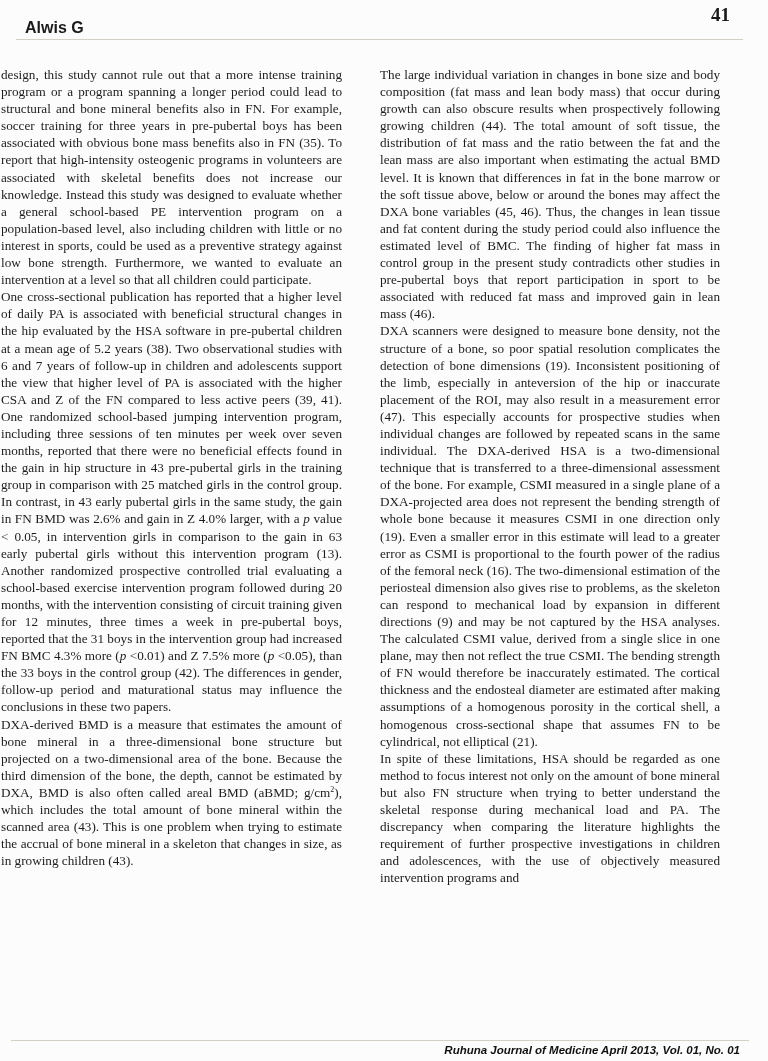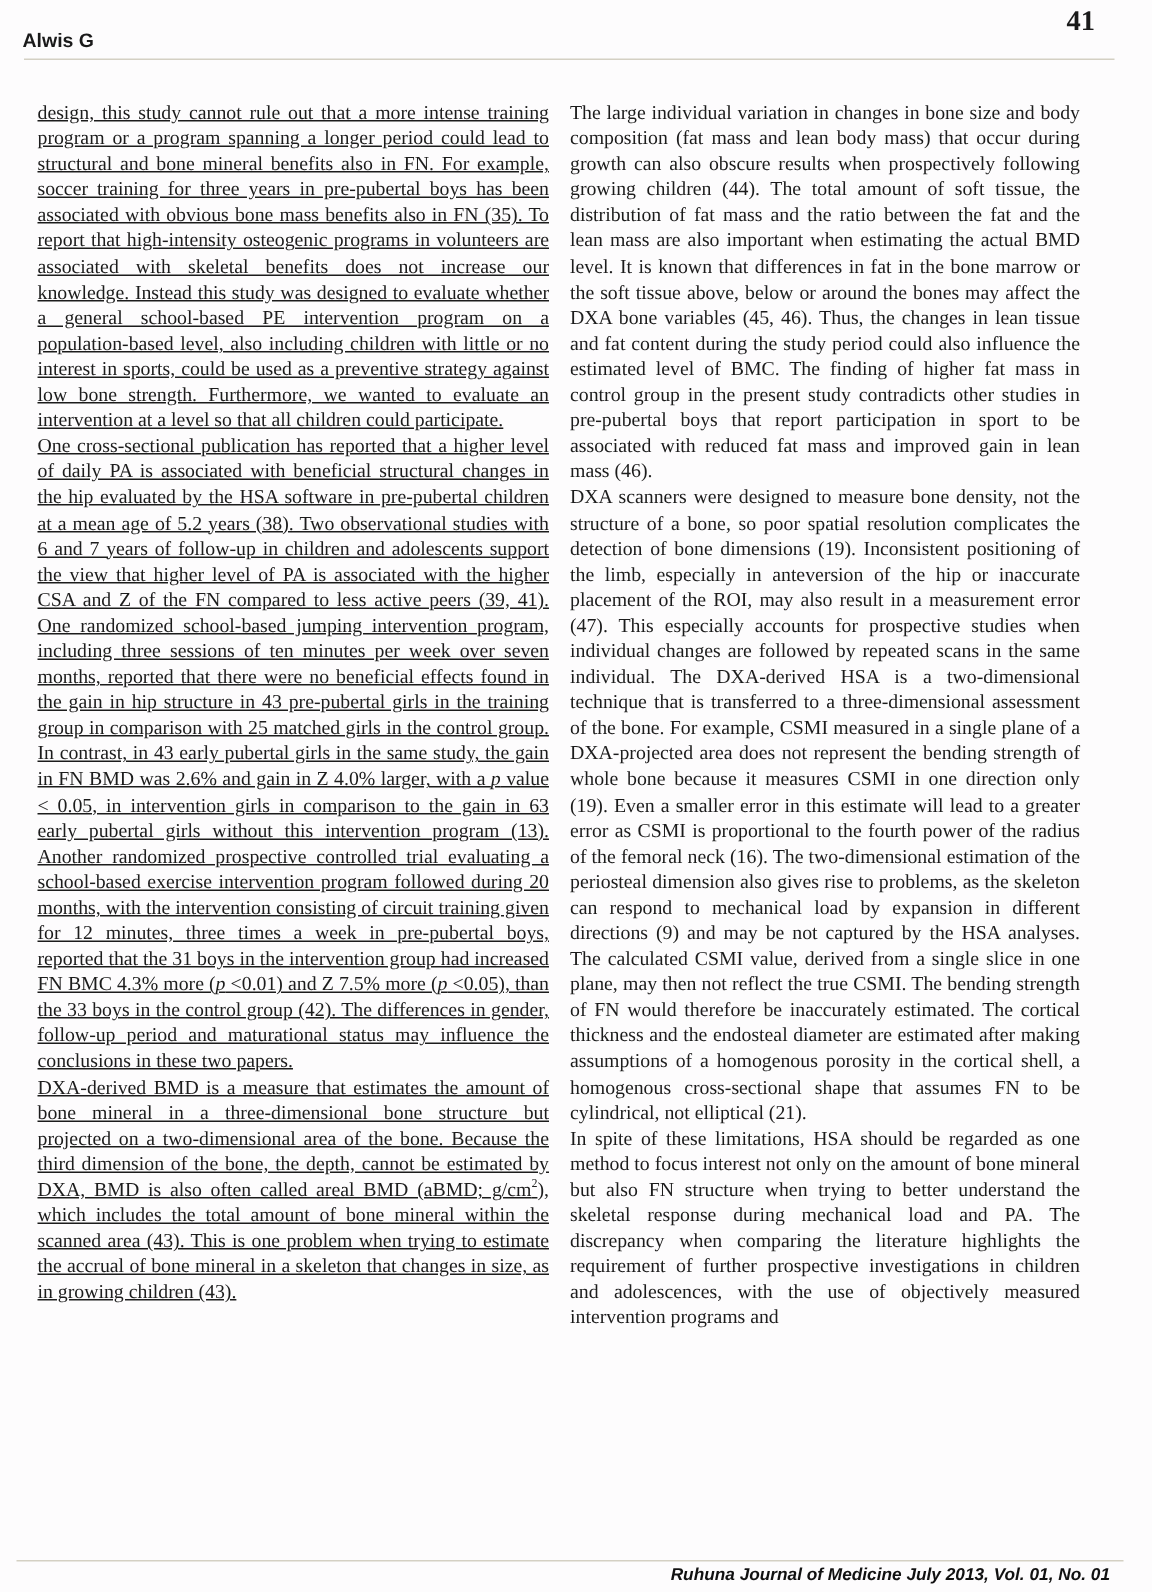--- a/index.html
+++ b/index.html
@@ -18,44 +18,44 @@
       position: absolute;
       top: 4px;
       right: 38px;
       font-family: "Liberation Serif", serif;
       font-weight: bold;
       font-size: 19px;
     }
     .running-head {
       position: absolute;
       top: 19px;
-      left: 15px;
+      left: 25px;
       font-family: "Liberation Sans", sans-serif;
       font-weight: bold;
-      font-size: 13px;
+      font-size: 16px;
     }
     .rule-top {
       position: absolute;
       top: 39px;
       left: 16px;
       width: 727px;
       height: 0;
       border-top: 1.5px solid #d4d0c3;
     }
     .column {
       position: absolute;
       top: 66px;
       width: 341px;
       font-family: "Liberation Serif", serif;
       font-size: 13.2px;
       line-height: 17.1px;
       text-align: justify;
       color: #1c1c1c;
     }
-    .col-left { left: 25px; text-decoration: underline; }
+    .col-left { left: 1px; }
     .col-right { left: 380px; width: 340px; }
     .column p {
       margin: 0;
     }
     .rule-bottom {
       position: absolute;
       top: 1040px;
       left: 11px;
       width: 738px;
       height: 0;
@@ -86,13 +86,13 @@
     <p><span>One cross-sectional publication has reported that a higher level of daily PA is associated with beneficial structural changes in the hip evaluated by the HSA software in pre-pubertal children at a mean age of 5.2 years (38). Two observational studies with 6 and 7 years of follow-up in children and adolescents support the view that higher level of PA is associated with the higher CSA and Z of the FN compared to less active peers (39, 41). One randomized school-based jumping intervention program, including three sessions of ten minutes per week over seven months, reported that there were no beneficial effects found in the gain in hip structure in 43 pre-pubertal girls in the training group in comparison with 25 matched girls in the control group. In contrast, in 43 early pubertal girls in the same study, the gain in FN BMD was 2.6% and gain in Z 4.0% larger, with a </span><i>p</i><span> value &lt; 0.05, in intervention girls in comparison to the gain in 63 early pubertal girls without this intervention program (13). Another randomized prospective controlled trial evaluating a school-based exercise intervention program followed during 20 months, with the intervention consisting of circuit training given for 12 minutes, three times a week in pre-pubertal boys, reported that the 31 boys in the intervention group had increased FN BMC 4.3% more (</span><i>p</i><span> &lt;0.01) and Z 7.5% more (</span><i>p</i><span> &lt;0.05), than the 33 boys in the control group (42). The differences in gender, follow-up period and maturational status may influence the conclusions in these two papers.</span></p>
     <p><span>DXA-derived BMD is a measure that estimates the amount of bone mineral in a three-dimensional bone structure but projected on a two-dimensional area of the bone. Because the third dimension of the bone, the depth, cannot be estimated by DXA, BMD is also often called areal BMD (aBMD; g/cm</span><sup>2</sup><span>), which includes the total amount of bone mineral within the scanned area (43). This is one problem when trying to estimate the accrual of bone mineral in a skeleton that changes in size, as in growing children (43).</span></p>
   </div>
 <div class="column col-right">
     <p><span>The large individual variation in changes in bone size and body composition (fat mass and lean body mass) that occur during growth can also obscure results when prospectively following growing children (44). The total amount of soft tissue, the distribution of fat mass and the ratio between the fat and the lean mass are also important when estimating the actual BMD level. It is known that differences in fat in the bone marrow or the soft tissue above, below or around the bones may affect the DXA bone variables (45, 46). Thus, the changes in lean tissue and fat content during the study period could also influence the estimated level of BMC. The finding of higher fat mass in control group in the present study contradicts other studies in pre-pubertal boys that report participation in sport to be associated with reduced fat mass and improved gain in lean mass (46).</span></p>
     <p><span>DXA scanners were designed to measure bone density, not the structure of a bone, so poor spatial resolution complicates the detection of bone dimensions (19). Inconsistent positioning of the limb, especially in anteversion of the hip or inaccurate placement of the ROI, may also result in a measurement error (47). This especially accounts for prospective studies when individual changes are followed by repeated scans in the same individual. The DXA-derived HSA is a two-dimensional technique that is transferred to a three-dimensional assessment of the bone. For example, CSMI measured in a single plane of a DXA-projected area does not represent the bending strength of whole bone because it measures CSMI in one direction only (19). Even a smaller error in this estimate will lead to a greater error as CSMI is proportional to the fourth power of the radius of the femoral neck (16). The two-dimensional estimation of the periosteal dimension also gives rise to problems, as the skeleton can respond to mechanical load by expansion in different directions (9) and may be not captured by the HSA analyses. The calculated CSMI value, derived from a single slice in one plane, may then not reflect the true CSMI. The bending strength of FN would therefore be inaccurately estimated. The cortical thickness and the endosteal diameter are estimated after making assumptions of a homogenous porosity in the cortical shell, a homogenous cross-sectional shape that assumes FN to be cylindrical, not elliptical (21).</span></p>
     <p><span>In spite of these limitations, HSA should be regarded as one method to focus interest not only on the amount of bone mineral but also FN structure when trying to better understand the skeletal response during mechanical load and PA. The discrepancy when comparing the literature highlights the requirement of further prospective investigations in children and adolescences, with the use of objectively measured intervention programs and</span></p>
   </div>
 
 <div class="rule-bottom"></div>
-<div class="footer">Ruhuna Journal of Medicine July 2013, Vol. 01, No. 01</div>
+<div class="footer">Ruhuna Journal of Medicine April 2013, Vol. 01, No. 01</div>
 
 </body></html>

